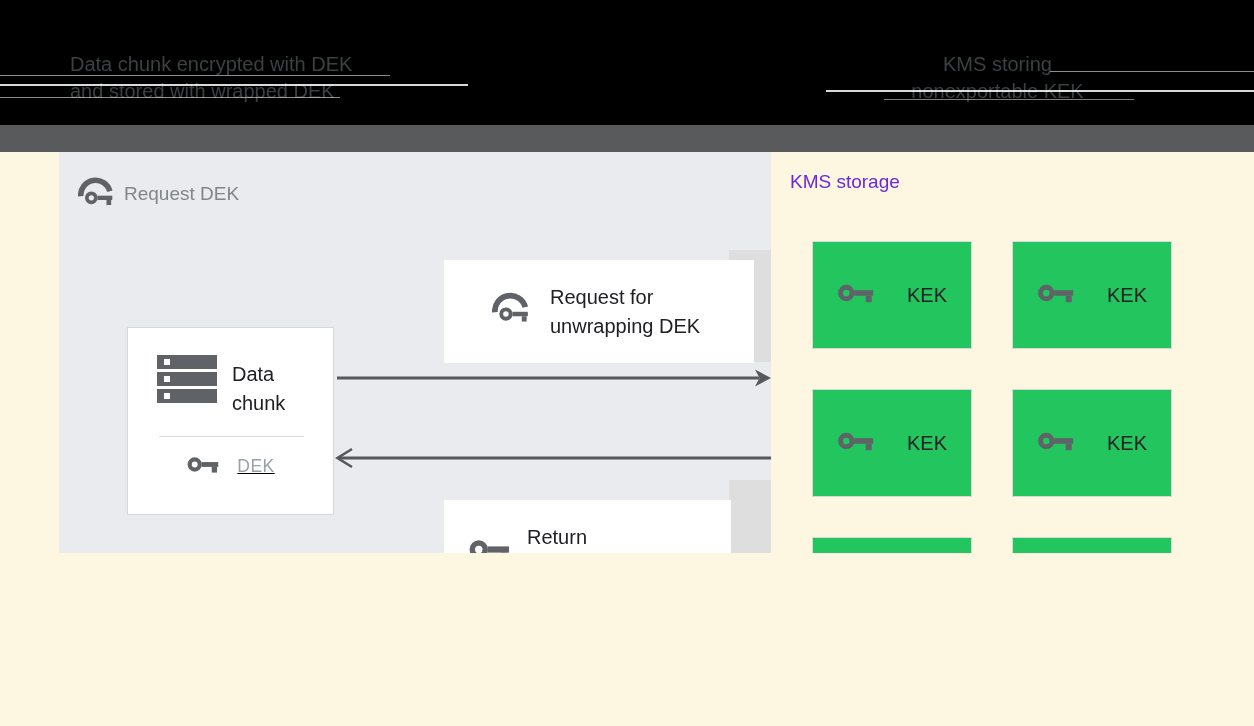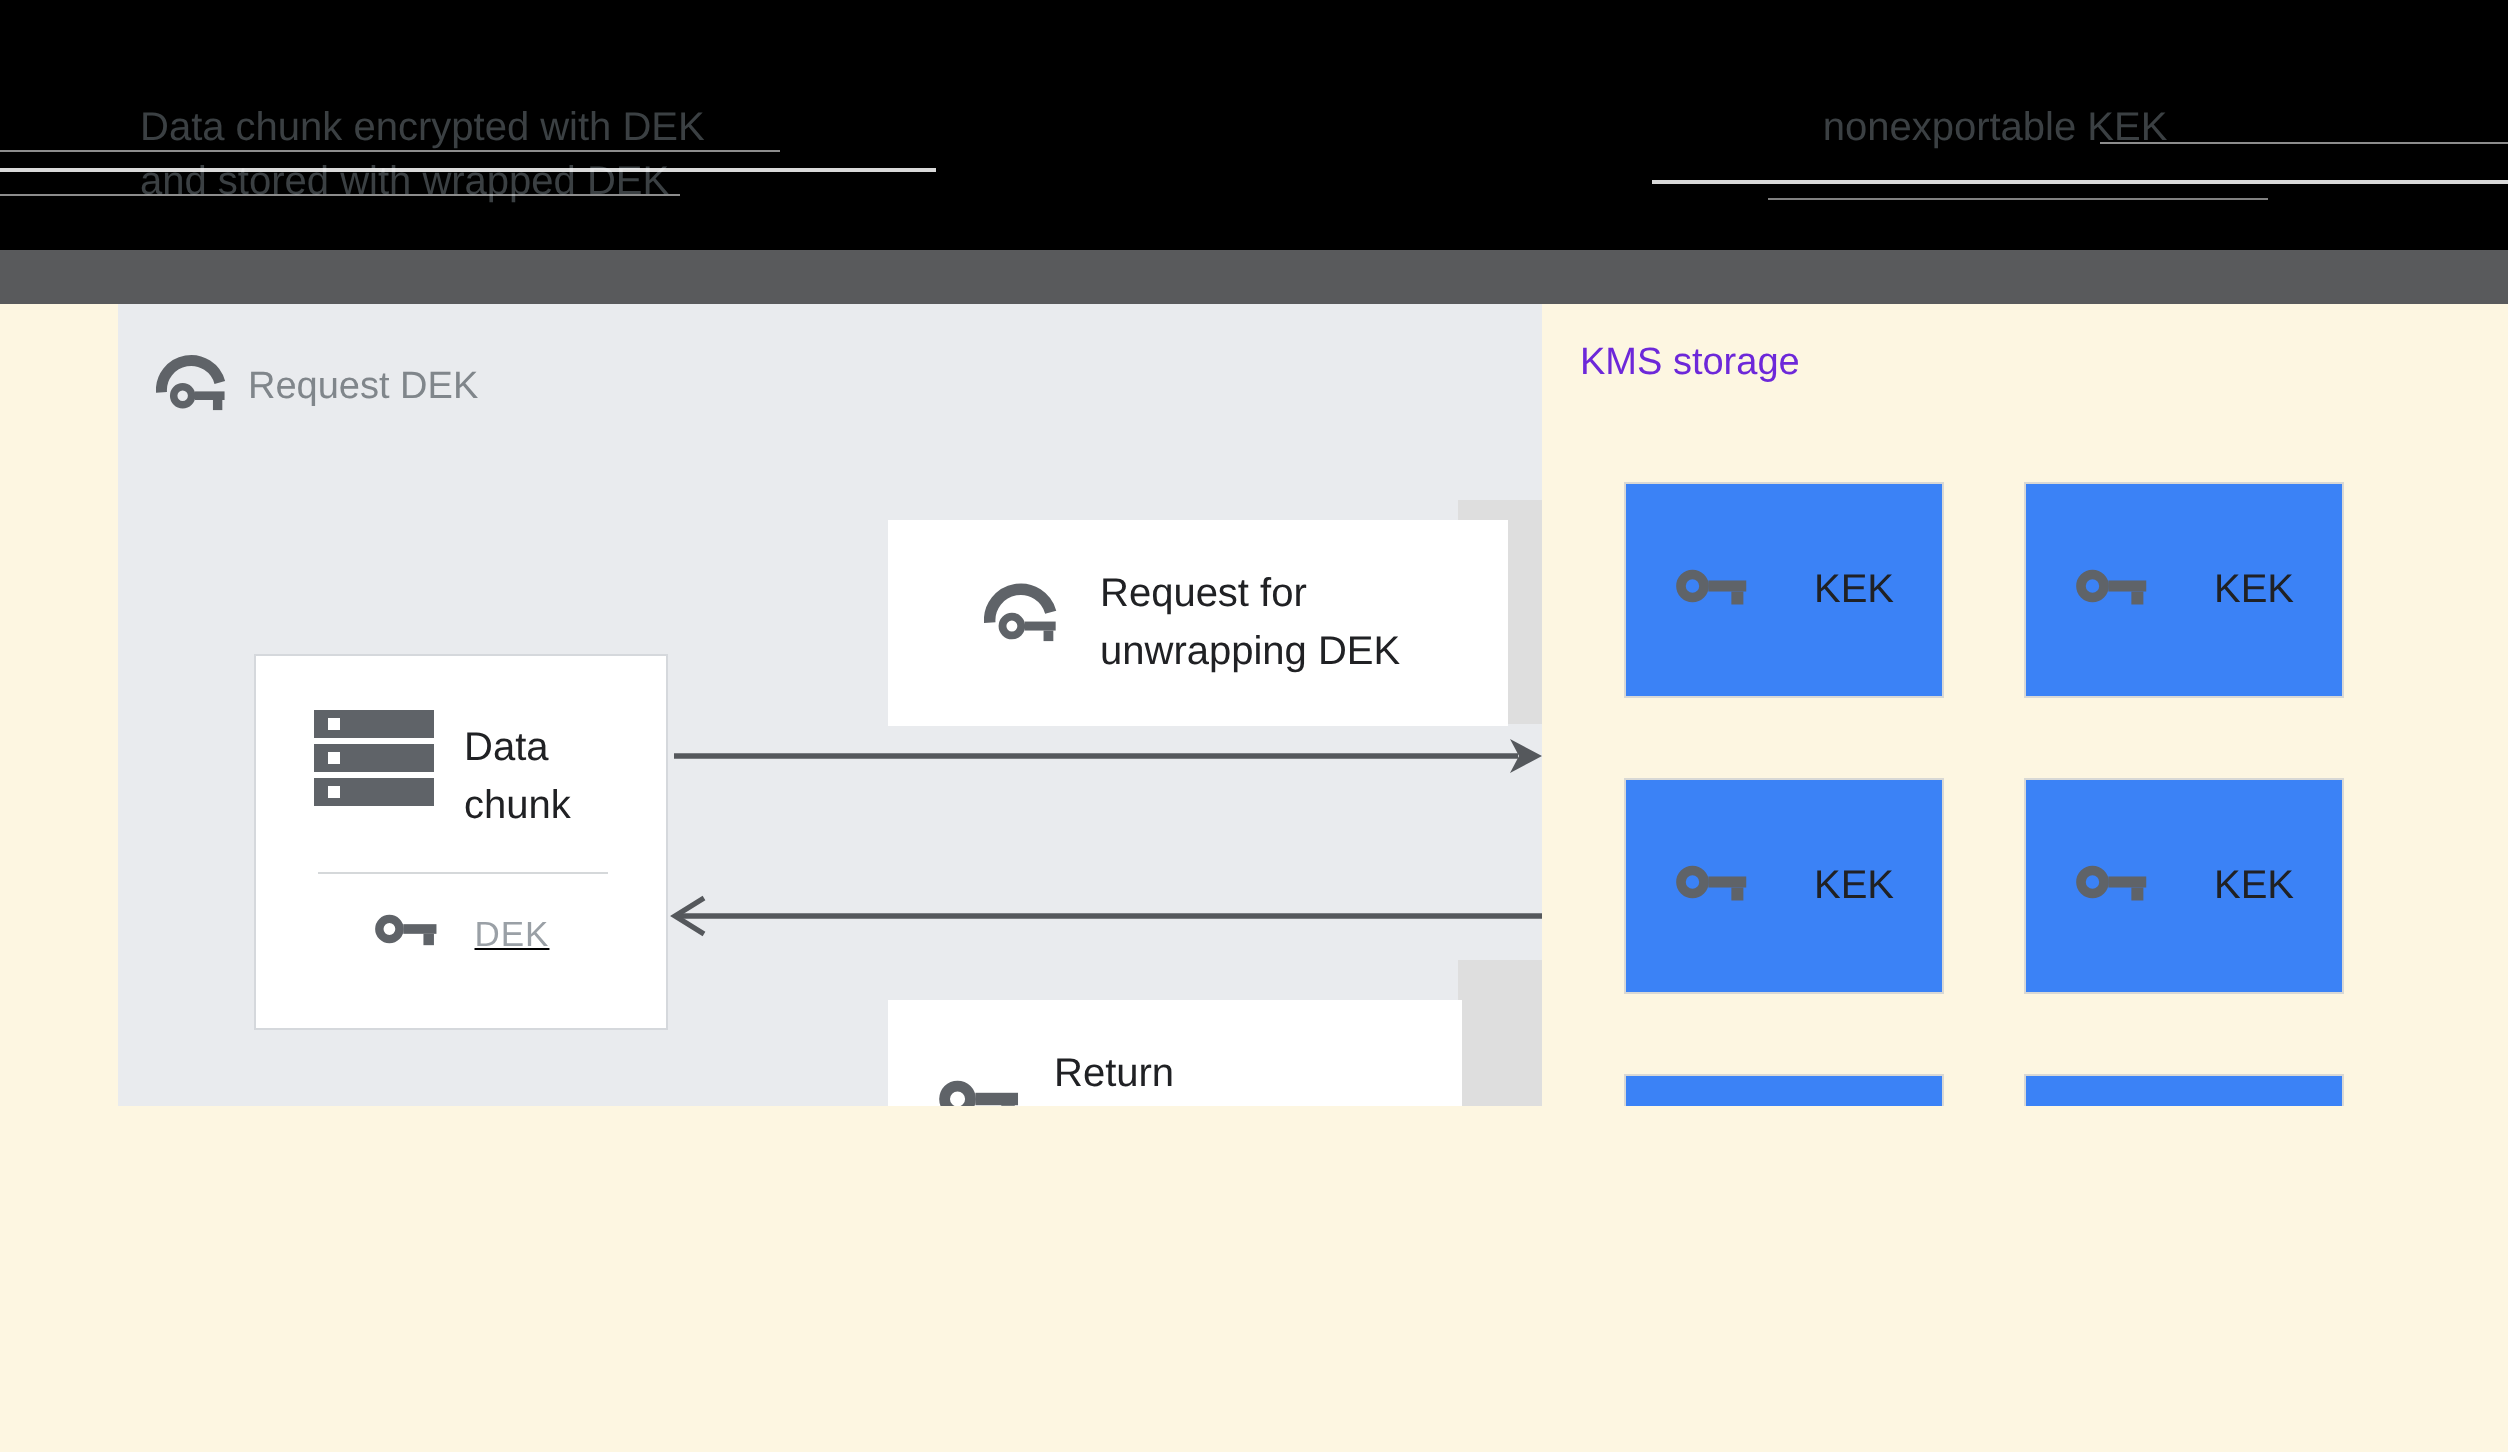--- a/index.html
+++ b/index.html
@@ -31,21 +31,21 @@
   .dc-dek-row{position:absolute;left:0;top:126px;width:100%;display:flex;align-items:center;justify-content:center;gap:13px;text-decoration:underline;}
   .dek-label{font-size:17.5px;letter-spacing:.5px;color:#9aa0a6;}
   .msg-box{width:287px;height:103px;display:flex;align-items:center;}
   .req{left:444px;top:260px;padding-left:23px;}
   .ret{left:444px;top:482px;margin-top:18px;}
   .msg-icon{margin-left:25px;flex:0 0 auto;}
   .msg-text{margin-left:12px;font-size:20px;line-height:29px;color:#202124;}
   .msg-text.req-t{width:195px;}
   .msg-text.ret-t{width:155px;}
   
-  .kek-box{position:absolute;width:160px;height:108px;background:#3b82f6;border:1px solid #d8d8d5;box-sizing:border-box;
+  .kek-box{position:absolute;width:160px;height:108px;background:#22c55e;border:1px solid #d8d8d5;box-sizing:border-box;
            display:flex;align-items:center;justify-content:center;gap:28px;}
   .kek-label{font-size:20px;color:#202124;}
   
   .arrow-overlay{position:absolute;left:0;top:0;pointer-events:none;}
 </style>
 </head>
 <body>
 
 <svg width="0" height="0" style="position:absolute">
   <defs>
@@ -58,20 +58,21 @@
 </svg>
 
 <div id="stage">
 
   <div class="header-black">
     <div class="hdr-caption hdr-left">
       <span class="hdr-line">Data chunk encrypted with DEK</span>
       <span class="hdr-line">and stored with wrapped DEK</span>
     </div>
     <div class="hdr-caption hdr-right">
+      <span class="hdr-line">KMS storing</span>
       <span class="hdr-line">nonexportable KEK</span>
     </div>
     <div class="artifact-line" style="left:0;top:75px;width:390px;opacity:.55;height:1px;"></div>
     <div class="artifact-line" style="left:0;top:84px;width:468px;"></div>
     <div class="artifact-line" style="left:0;top:97px;width:340px;opacity:.55;height:1px;"></div>
     <div class="artifact-line" style="left:1050px;top:71px;width:204px;opacity:.55;height:1px;"></div>
     <div class="artifact-line" style="left:826px;top:90px;width:428px;"></div>
     <div class="artifact-line" style="left:884px;top:99px;width:250px;opacity:.5;height:1px;"></div>
   </div>
   <div class="toolbar-band"></div>

